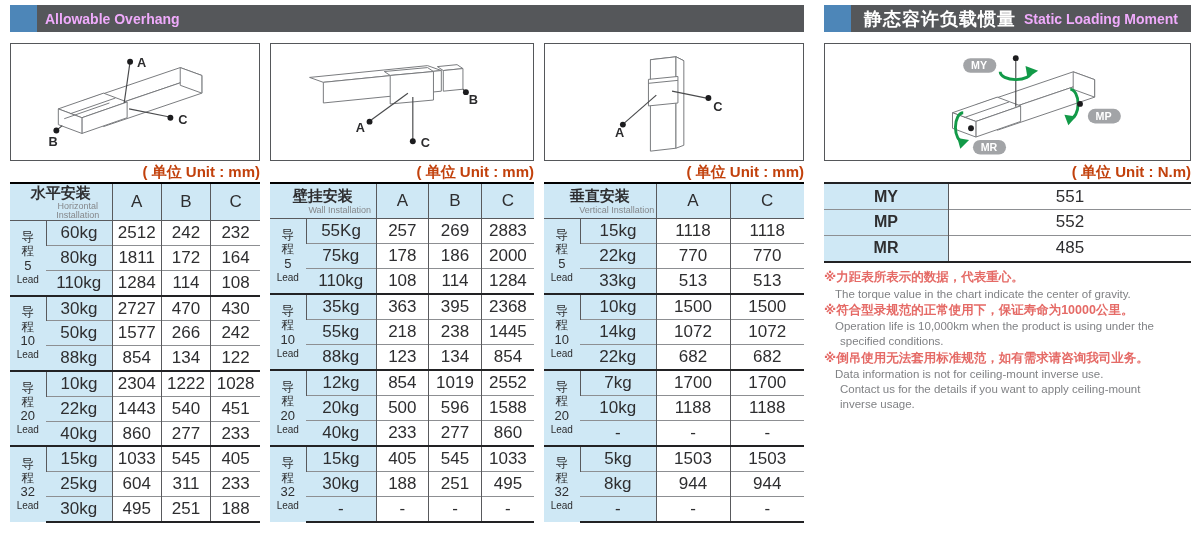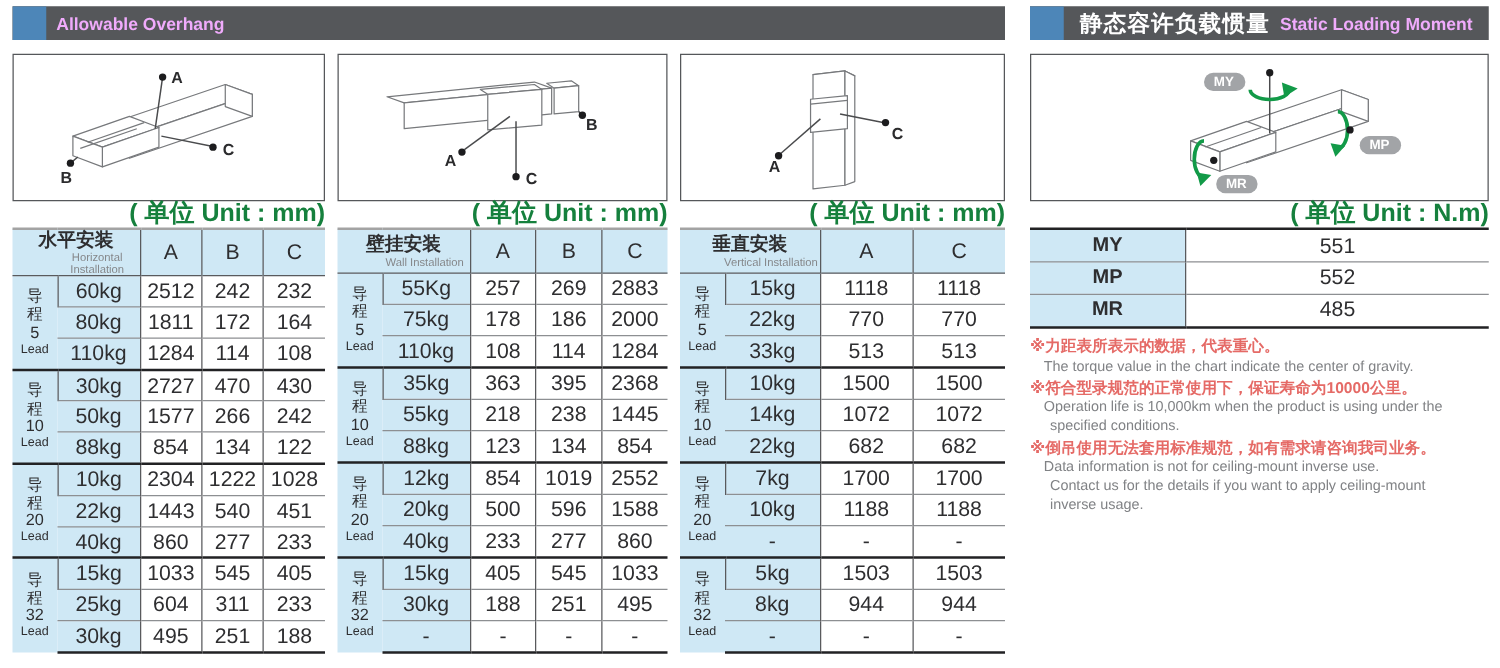--- a/index.html
+++ b/index.html
@@ -12,27 +12,27 @@
   .titlebar{height:27px;background:#55575a;display:flex;align-items:center;overflow:hidden;}
   .blue-sq{width:27px;height:27px;background:#4d86b8;flex:none;}
   .tb-zh{color:#fff;font-weight:bold;font-size:18px;margin-left:13px;letter-spacing:1px;white-space:nowrap;}
   .tb-en{color:#f0abfc;font-size:14px;font-weight:bold;margin-left:8px;white-space:nowrap;}
   .cols{display:flex;gap:10px;margin-top:11px;}
   .col0{width:250px;flex:none;}
   .col1{width:264px;flex:none;}
   .col2{width:260px;flex:none;}
   .diagram-box{height:118px;border:1px solid #55575a;box-sizing:border-box;background:#fff;}
   .diagram-box svg{width:100%;height:100%;display:block;}
-  .unit-line{height:21px;line-height:21px;text-align:right;font-size:20px;font-weight:bold;color:#15803d;white-space:nowrap;}
+  .unit-line{height:21px;line-height:21px;text-align:right;font-size:15px;font-weight:bold;color:#c2410c;white-space:nowrap;}
   
   table.spec{width:100%;border-collapse:collapse;table-layout:fixed;height:341px;}
   .spec th,.spec td{border-left:1px solid #595a5d;border-top:1px solid #8d8f92;
       text-align:center;vertical-align:middle;padding:0;}
   .spec tr > *:first-child{border-left:none;}
-  .spec thead th{border-top:2px solid #a3a3a3;background:#cfe8f5;height:34px;margin-left:24px;}
+  .spec thead th{border-top:2px solid #000000;background:#cfe8f5;height:34px;margin-left:24px;}
   .spec tbody tr:first-child td{border-top:1px solid #595a5d;}
   .spec tbody tr:last-child td{border-bottom:2px solid #222224;}
   .spec tr.grp-start td{border-top:2px solid #222224;}
   .spec td.lead,.spec td.load{background:#cfe8f5;}
   .spec td.val{background:#fff;font-size:17px;}
   .spec td.load{font-size:17px;}
   .hdr .hz{font-size:15px;font-weight:bold;line-height:1.15;}
   .hdr .he{font-size:9px;color:#85878a;font-weight:normal;line-height:1;margin-top:1px;padding-left:34px;}
   th.colh{font-size:17px;font-weight:normal;}
   .lead .lz{font-size:12.5px;line-height:1.15;}

